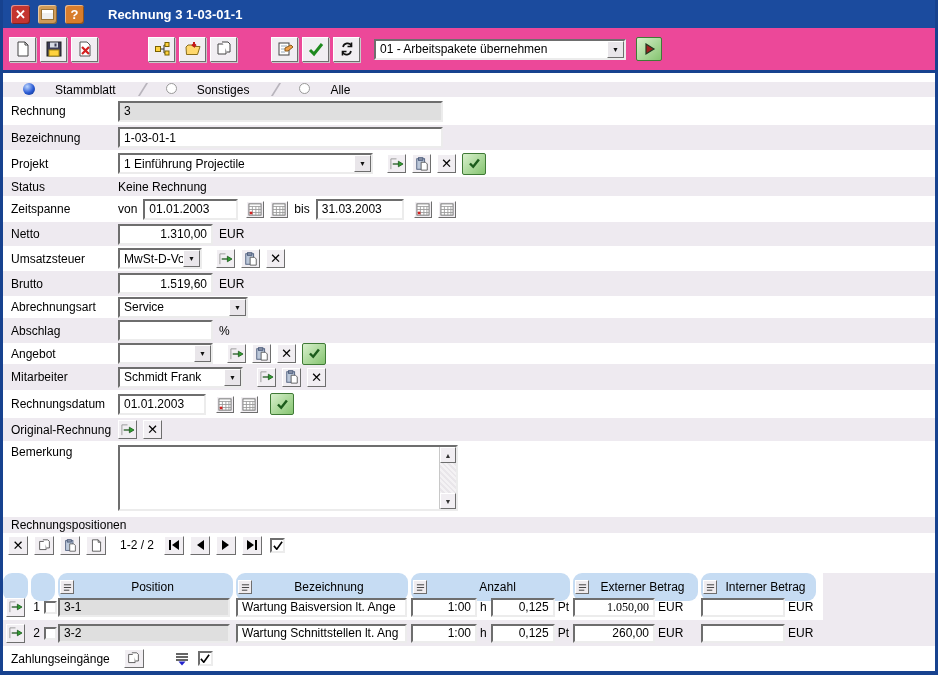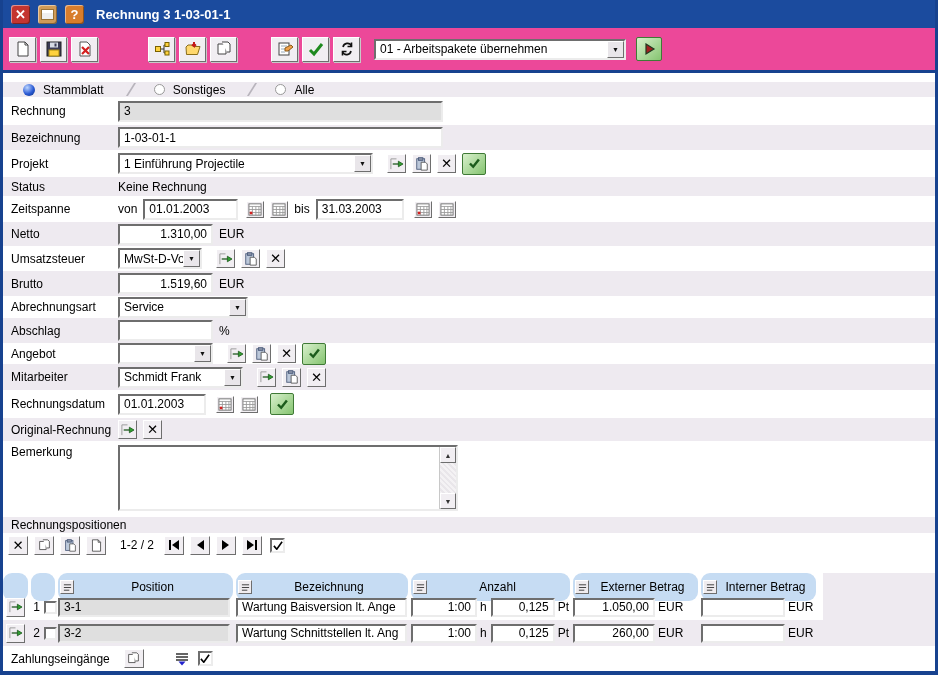--- a/index.html
+++ b/index.html
@@ -12,21 +12,21 @@
 
   
   .titlebar { height:28px; background:#1b4b9e; display:flex; align-items:center; padding-left:8px; gap:8px; }
   .tico { width:19px; height:19px; display:flex; align-items:center; justify-content:center;
           border-radius:3px; font-weight:bold; font-size:13px; color:#fff; cursor:default;
           box-shadow: inset 1px 1px 0 rgba(255,255,255,.45), inset -1px -1px 0 rgba(0,0,0,.35); }
   .tico.close { background:#c43530; }
   .tico.win   { background:#cf9a57; }
   .tico.help  { background:#d87d2c; }
   .winglyph { width:11px; height:9px; background:#efefef; border-top:3px solid #fff; box-shadow:0 0 0 1px #9a7236; }
-  .title { color:#fff; font-weight:bold; font-size:13px; margin-left:4px; }
+  .title { color:#fff; font-weight:bold; font-size:13px; margin-left:16px; }
 
   
   .toolbar { height:42px; background:#ec4899; display:flex; align-items:center; padding-left:6px; }
   .tbtn { width:27px; height:25px; background:#f1eef2; border:1px solid; border-color:#fff #6e6e6e #6e6e6e #fff;
           box-shadow:1px 1px 0 #c9c9c9; display:flex; align-items:center; justify-content:center; margin-right:4px; cursor:pointer; }
   .sbtn { width:19px; height:19px; background:#f1eef2; border:1px solid; border-color:#fff #6e6e6e #6e6e6e #fff;
           display:flex; align-items:center; justify-content:center; margin-right:6px; cursor:pointer; }
   .gap1 { margin-left:46px; } .gap2 { margin-left:30px; }
   .sepline { height:3px; background:#17428f; }
 
@@ -44,21 +44,21 @@
               display:flex; align-items:center; justify-content:center; font-size:7px; color:#111; }
 
   
   .inp { height:21px; background:#fff; border:2px solid; border-color:#6e6e6e #ececec #ececec #6e6e6e;
          font-family:"Liberation Sans",sans-serif; font-size:12px; padding:0 4px; outline:none; }
   .inp.ro { background:#dfdfdf; }
   .inp.num { text-align:right; }
 
   
   .tabbar { height:15px; background:#eeeaf0; display:flex; align-items:center; padding-left:20px; }
-  .tab { display:flex; align-items:center; gap:8px; cursor:pointer; }
+  .tab { display:flex; align-items:flex-start; gap:20px; cursor:pointer; }
   .sphere { width:12px; height:12px; border-radius:50%;
             background:radial-gradient(circle at 35% 30%, #bcd6ff, #2a5ad4 55%, #0a2f7a); }
   .ocircle { width:11px; height:11px; border-radius:50%; background:#fff; border:1px solid #999; }
   .tsep { width:2px; height:13px; background:#b8b4bc; transform:skewX(-32deg); margin:0 22px 0 26px; }
 
   
   .frow { display:flex; align-items:center; padding-left:8px; }
   .frow.alt { background:#eeeaf0; }
   .lbl { width:107px; flex:none; }
   .unit { margin-left:6px; }
@@ -571,21 +571,21 @@
       <div class="ccell">
         <input class="inp" style="width: 171px;" value="Wartung Baisversion lt. Ange">
       </div>
       <div class="ccell">
         <input class="inp num" style="width: 66px;" value="1:00">
         <span class="u">h</span>
         <input class="inp num" style="width: 64px;" value="0,125">
         <span class="u">Pt</span>
       </div>
       <div class="ccell">
-        <input class="inp num" style="width: 82px;" value="1.050,00">
+        <input class="inp num" style="width: 82px; font-family: Liberation Serif, serif;" value="1.050,00">
         <span class="u">EUR</span>
       </div>
       <div class="ccell">
         <input class="inp" style="width: 84px;" value="">
         <span class="u">EUR</span>
       </div>
     </div>
 
     <div class="tgrid trow alt2">
       <div class="ccell" style="padding-left:3px;">

